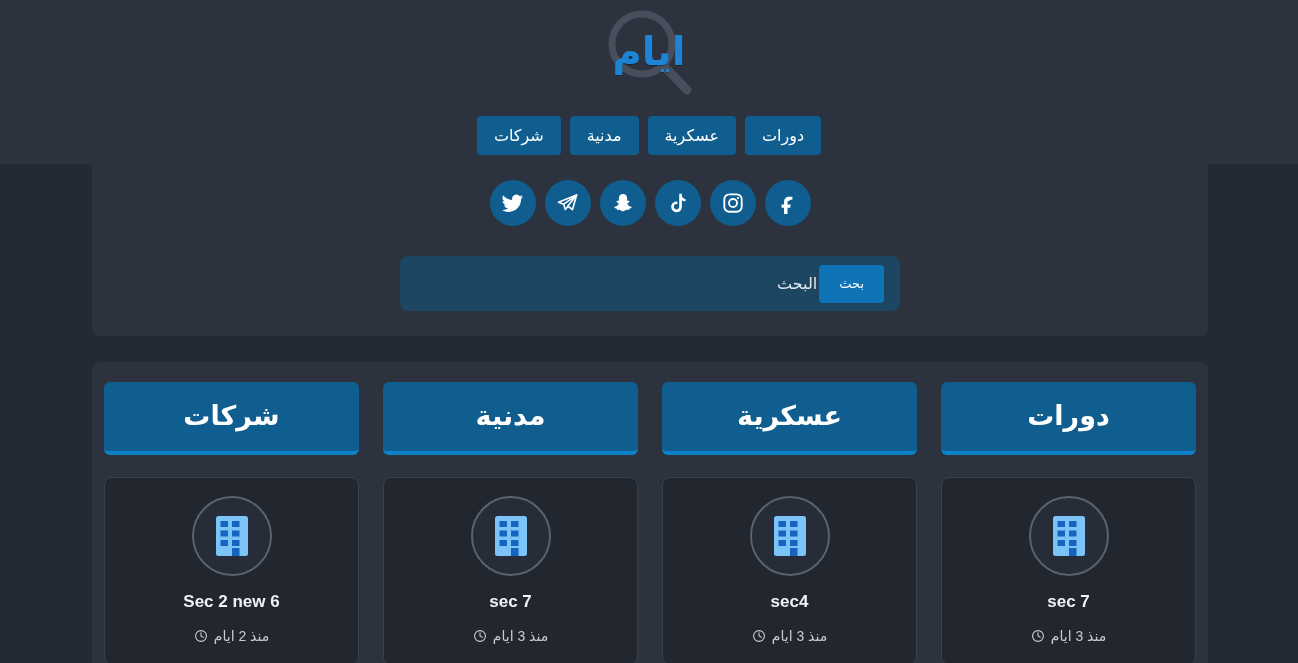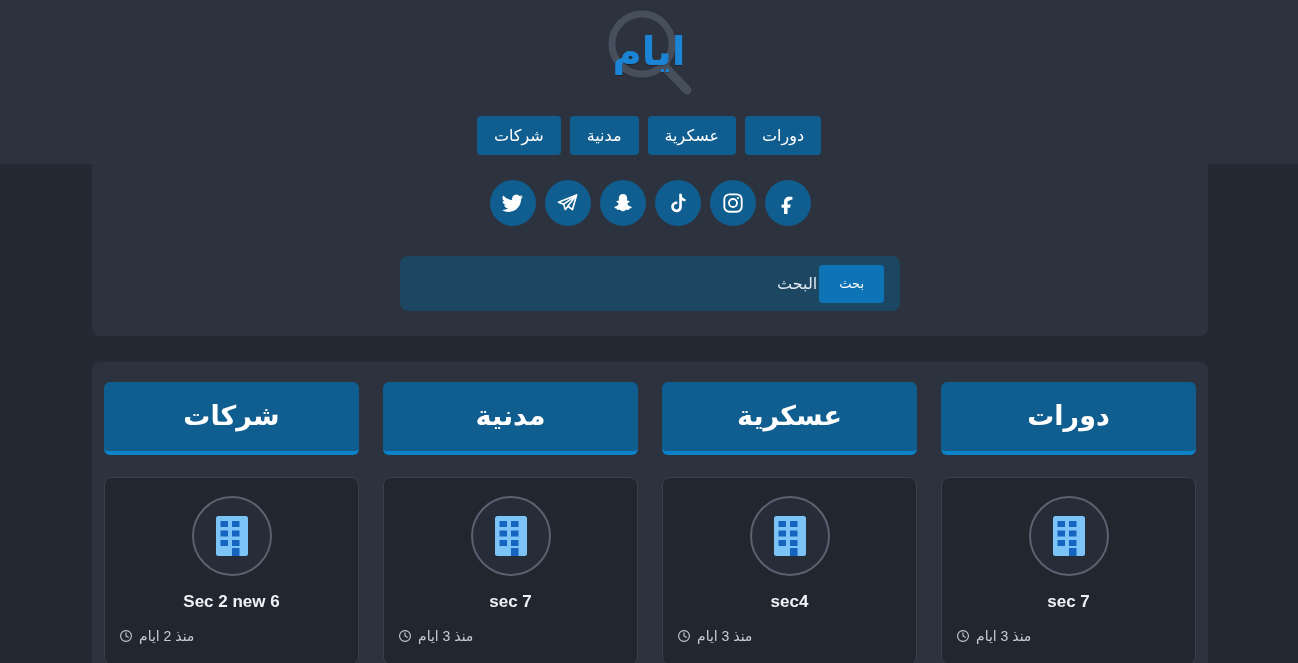--- a/index.html
+++ b/index.html
@@ -219,21 +219,21 @@
     font-size: 17px;
     font-weight: 700;
     color: #f0f2f5;
     direction: ltr;
   }
   .card-meta {
     margin-top: 16px;
     display: flex;
     flex-direction: row;
     align-items: center;
-    justify-content: flex-end;
+    justify-content: center;
     gap: 6px;
     font-size: 14px;
     color: #c9ccd2;
     direction: rtl;
   }
   .card-meta svg { flex: 0 0 auto; display: block; }
 </style>
 </head>
 <body>
 

